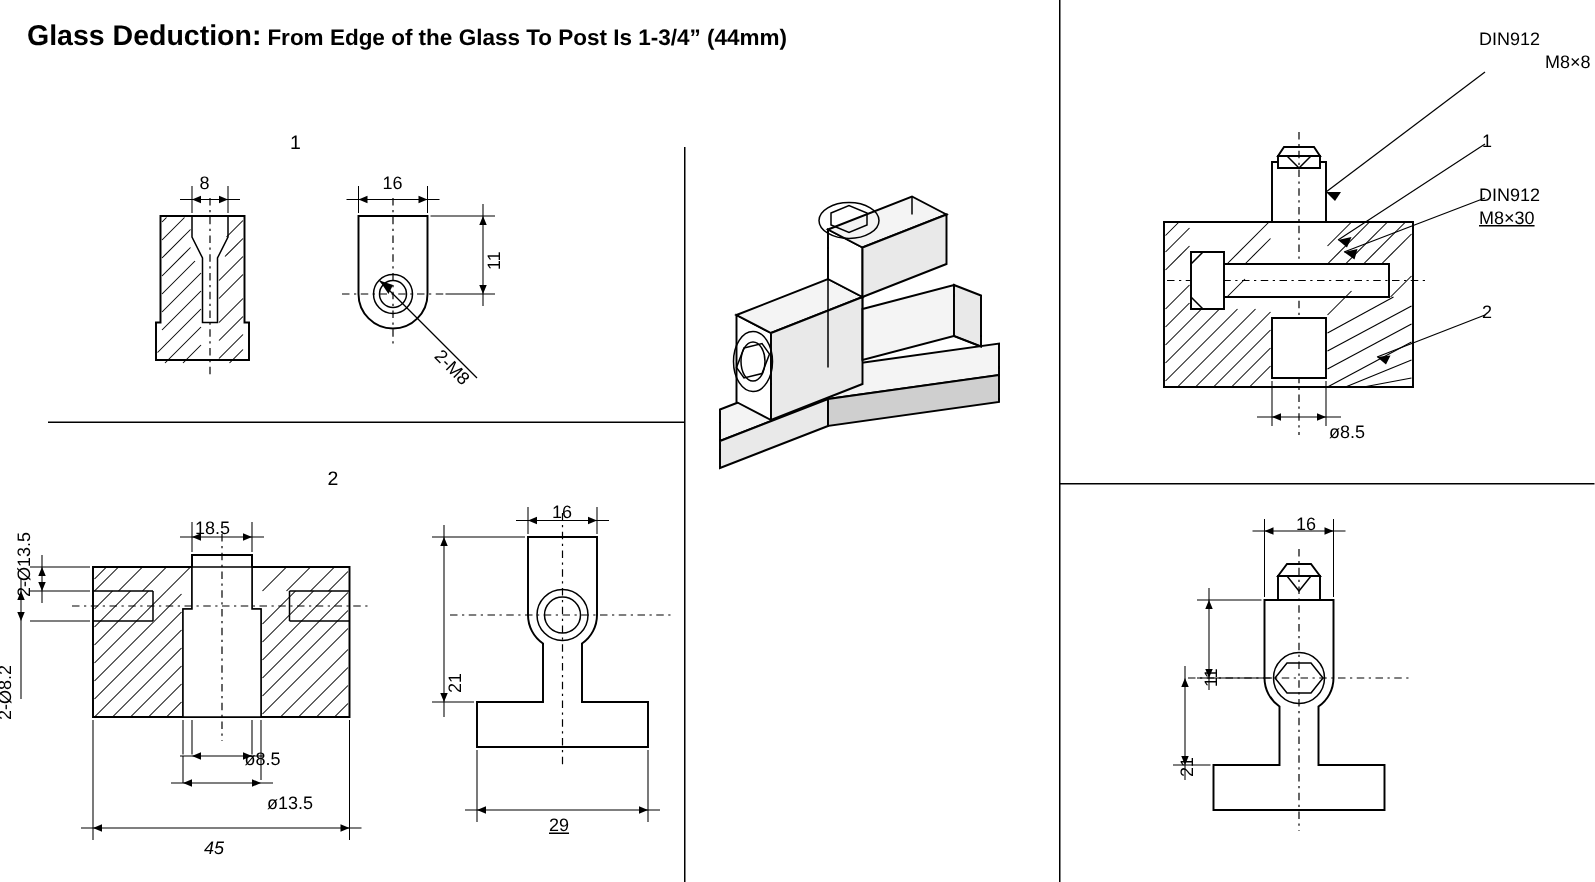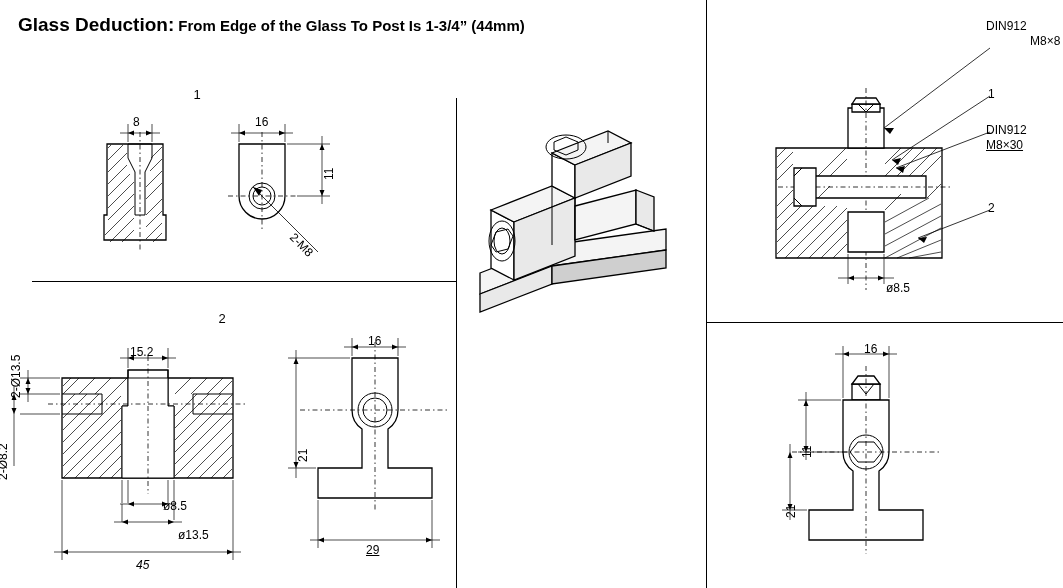--- a/index.html
+++ b/index.html
@@ -240,21 +240,21 @@
       <path d="M296,170 L293.5,164 L298.5,164 Z" fill="#000"></path>
 
       <line class="dim" x1="318" y1="202" x2="318" y2="250"></line>
       <line class="dim" x1="432" y1="202" x2="432" y2="250"></line>
       <line class="dim" x1="310" y1="242" x2="440" y2="242"></line>
       <path d="M318,242 L324,239.5 L324,244.5 Z" fill="#000"></path>
       <path d="M432,242 L426,239.5 L426,244.5 Z" fill="#000"></path>
     </g>
   </svg>
 
-  <div class="lbl" style="left:130px;top:346px;">15.2</div>
+  <div class="lbl" style="left:130px;top:346px;">18.5</div>
   <div class="lbl rot90" style="left:10px;top:398px;">2-Ø13.5</div>
   <div class="lbl rot90" style="left:-3px;top:480px;">2-Ø8.2</div>
   <div class="lbl" style="left:163px;top:500px;">ø8.5</div>
   <div class="lbl" style="left:178px;top:529px;">ø13.5</div>
   <div class="lbl" style="left:136px;top:559px;font-style:italic;">45</div>
 
   <div class="lbl" style="left:368px;top:335px;">16</div>
   <div class="lbl rot90" style="left:297px;top:462px;">21</div>
   <div class="lbl" style="left:366px;top:544px;text-decoration:underline;">29</div>
 

